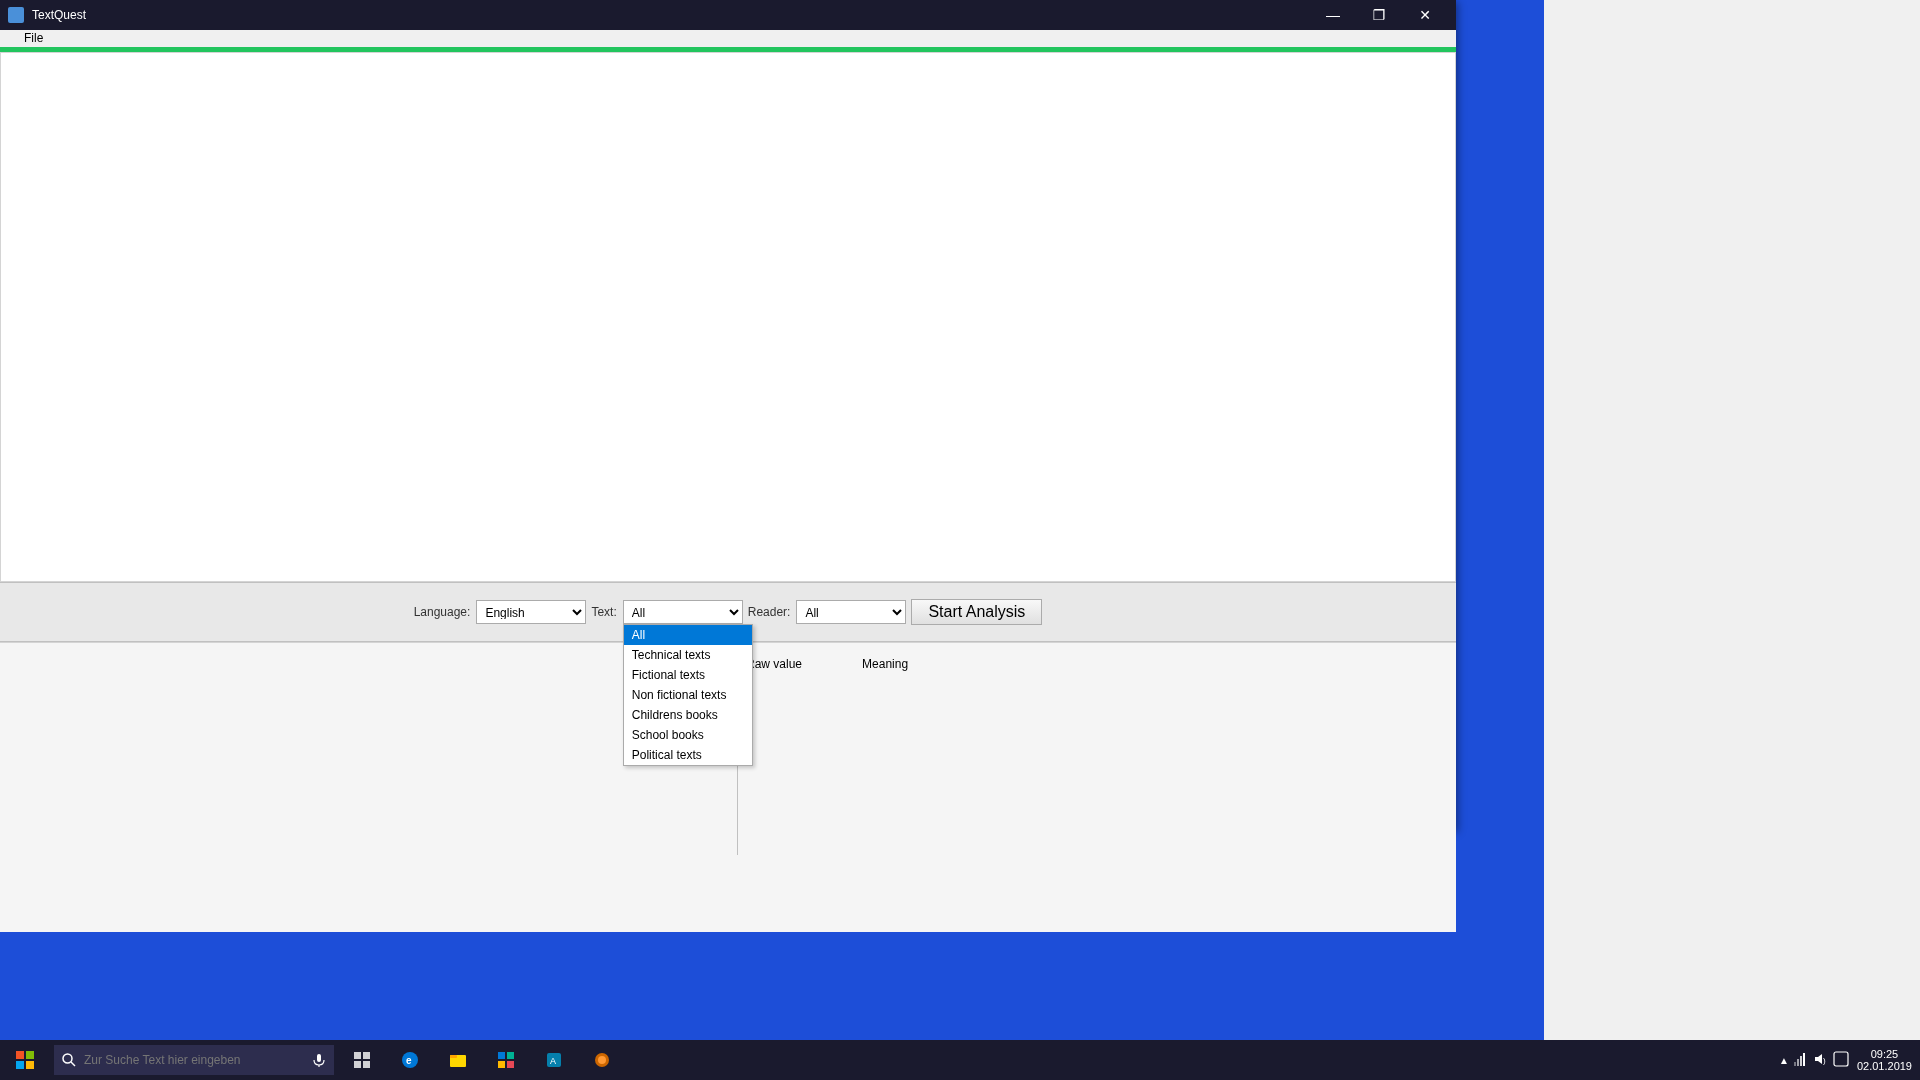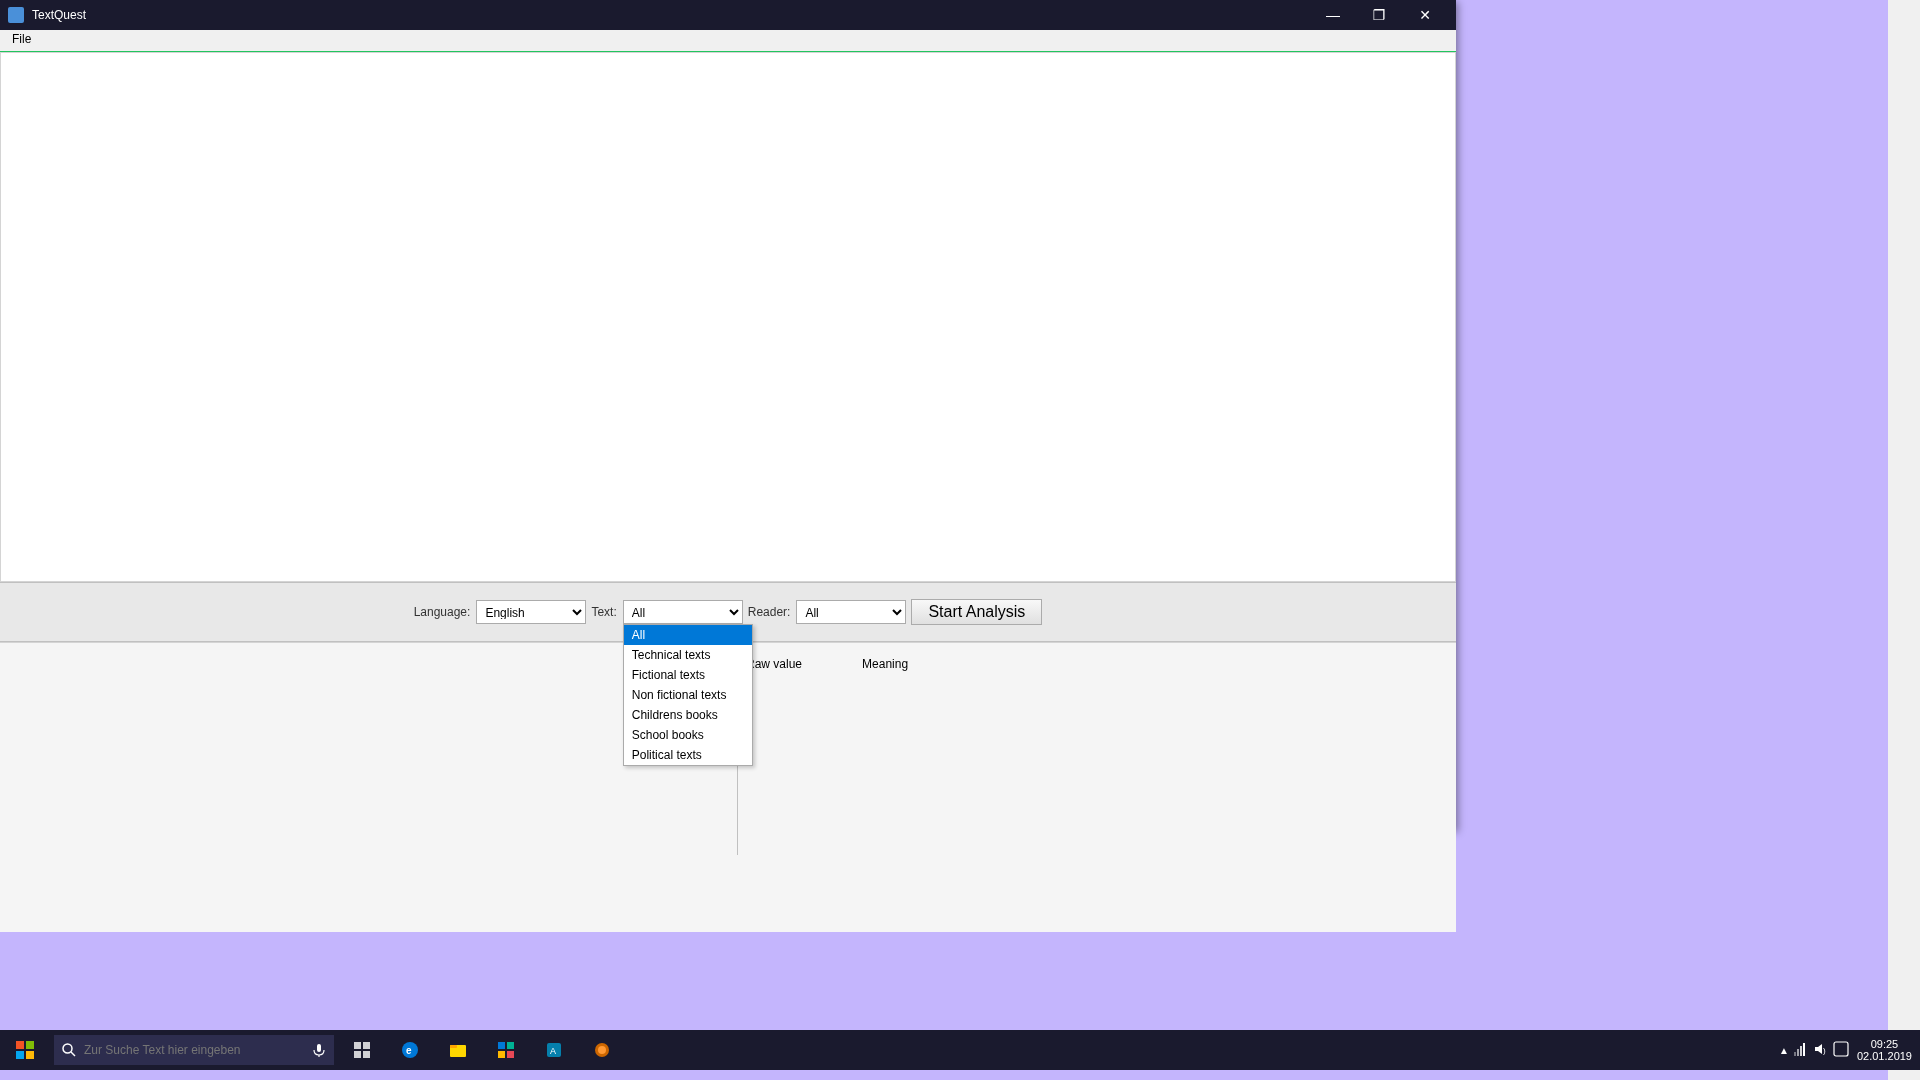--- a/index.html
+++ b/index.html
@@ -45,23 +45,23 @@
       display: flex;
       align-items: center;
       justify-content: center;
     }
 
     
     .menu-bar {
       background: #f0f0f0;
       height: 22px;
       display: flex;
-      align-items: flex-start;
-      padding: 0 4px;
-      border-bottom: 1px solid #22c55e;
+      align-items: flex-end;
+      padding: 0 16px;
+      border-bottom: 5px solid #22c55e;
     }
     .menu-item {
       padding: 2px 8px;
       font-size: 12px;
       cursor: pointer;
     }
 
     
     .main-content {
       background: white;
@@ -141,21 +141,21 @@
       padding: 3px 8px;
       font-size: 12px;
       cursor: pointer;
       white-space: nowrap;
     }
     .dropdown-item.selected { background: #0078d7; color: white; }
 
     
     .taskbar {
       position: fixed;
-      bottom: 10px;
+      bottom: 0;
       left: 0;
       width: 1920px;
       height: 40px;
       background: #1a1a2e;
       display: flex;
       align-items: center;
       justify-content: space-between;
       z-index: 9999;
     }
     .taskbar-left {
@@ -221,21 +221,21 @@
     }
     .taskbar-clock {
       color: white;
       font-size: 11px;
       text-align: center;
     }
   </style>
 </head>
 <body>
 
-<div style="position:relative; width:1888px; height:1080px; background:#c4b5fd;">
+<div style="position:relative; width:1544px; height:1080px; background:#1d4ed8;">
 
   <div style="position:absolute; top:0; left:0; width:1456px; height:830px; background:white; box-shadow: 2px 2px 8px rgba(0,0,0,0.4);">
 
     <div class="title-bar">
       <div class="title-bar-left">
         <div class="title-bar-icon"></div>
         <span class="title-bar-title">TextQuest</span>
       </div>
       <div class="title-bar-controls">
         <button class="title-bar-btn">—</button>

